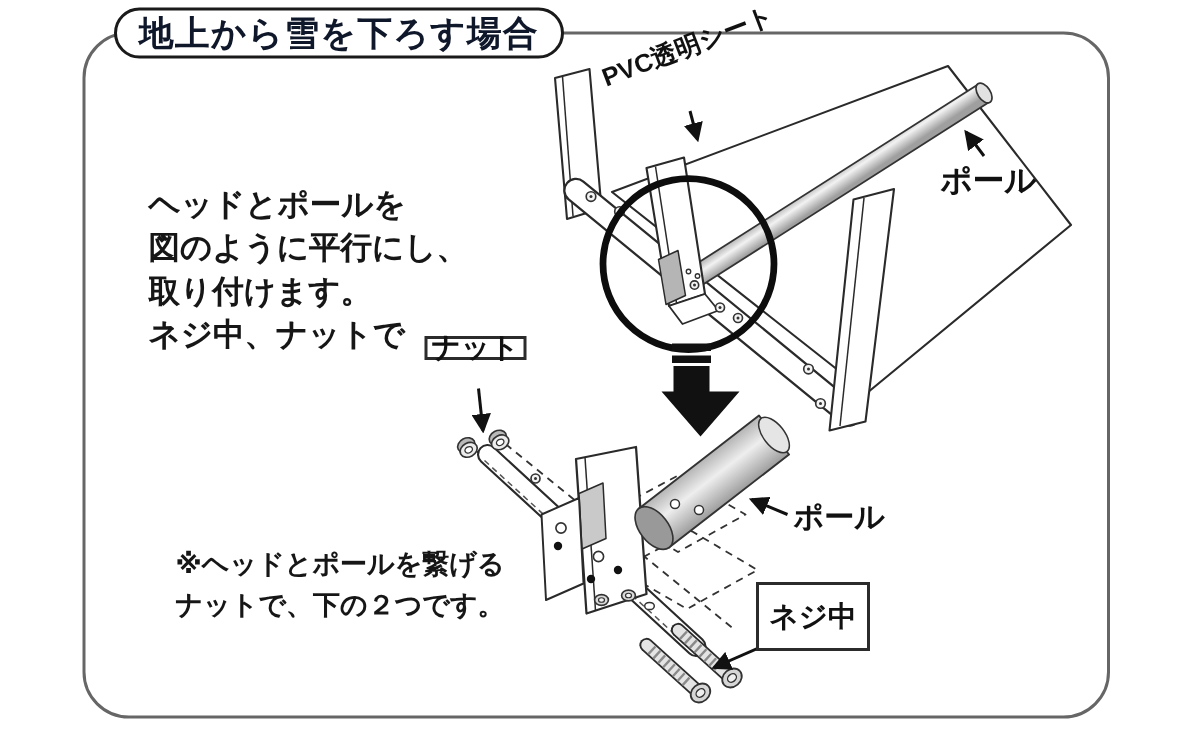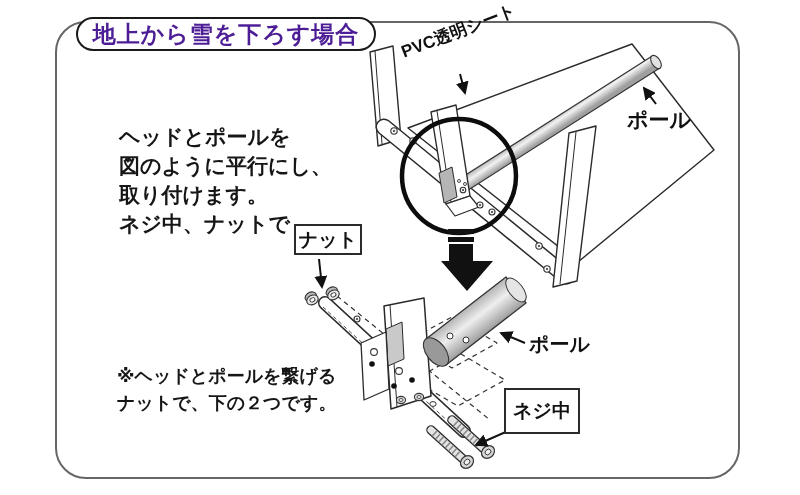--- a/index.html
+++ b/index.html
@@ -8,37 +8,37 @@
     position:relative; width:800px; height:495px; background:#ffffff;
     overflow:hidden; color:#111;
     font-family:"Liberation Sans","DejaVu Sans",sans-serif;
   }
   #art { position:absolute; left:0; top:0; width:800px; height:495px; z-index:1; }
   .abs { position:absolute; z-index:3; }
   .title-badge {
     left:76px; top:5px; width:300px; height:34px;
     border:2.5px solid #1a1a1a; border-radius:19px; background:#fff;
     display:flex; align-items:center; justify-content:center;
-    font-size:23px; font-weight:bold; letter-spacing:1px; color:#4c1d95;margin-top:12px;
-  }
-  .instruction { left:99px; top:122px; font-size:21px; line-height:29px; font-weight:600; color:#161616;margin-left:20px; }
+    font-size:23px; font-weight:bold; letter-spacing:1px; color:#0f172a;
+  }
+  .instruction { left:99px; top:122px; font-size:21px; line-height:29px; font-weight:600; color:#161616; }
   .note { left:97px; top:363px; font-size:18px; line-height:27px; font-weight:600; color:#161616;text-align:right; }
   .note .indent { padding-left:20px; }
   .label-pvc {
     left:398px; top:42px; font-size:17px; font-weight:600; white-space:nowrap;
     transform:rotate(-21deg); transform-origin:left top;
   }
   .label-pole-top { left:627px; top:106px; font-size:21px; font-weight:600; }
   .label-pole-mid { left:529px; top:331px; font-size:20px; font-weight:600; }
   .callout-box {
     border:2px solid #2b2b2b; background:#fff;
     display:flex; align-items:center; justify-content:center;
     font-size:19px; font-weight:600; color:#111;
   }
-  .box-nut  { left:294px; top:224px; width:68px; height:31px; }
+  .box-nut  { left:283px; top:224px; width:68px; height:16px; }
   .box-screw{ left:504px; top:388px; width:76px; height:46px; }
 </style>
 </head>
 <body>
 
 <div id="canvas">
 
   <svg id="art" viewBox="0 0 800 495" xmlns="http://www.w3.org/2000/svg">
     <defs>
       <marker id="ah" viewBox="0 0 10 10" refX="8.5" refY="5" markerWidth="6.5" markerHeight="6.5" orient="auto-start-reverse">

